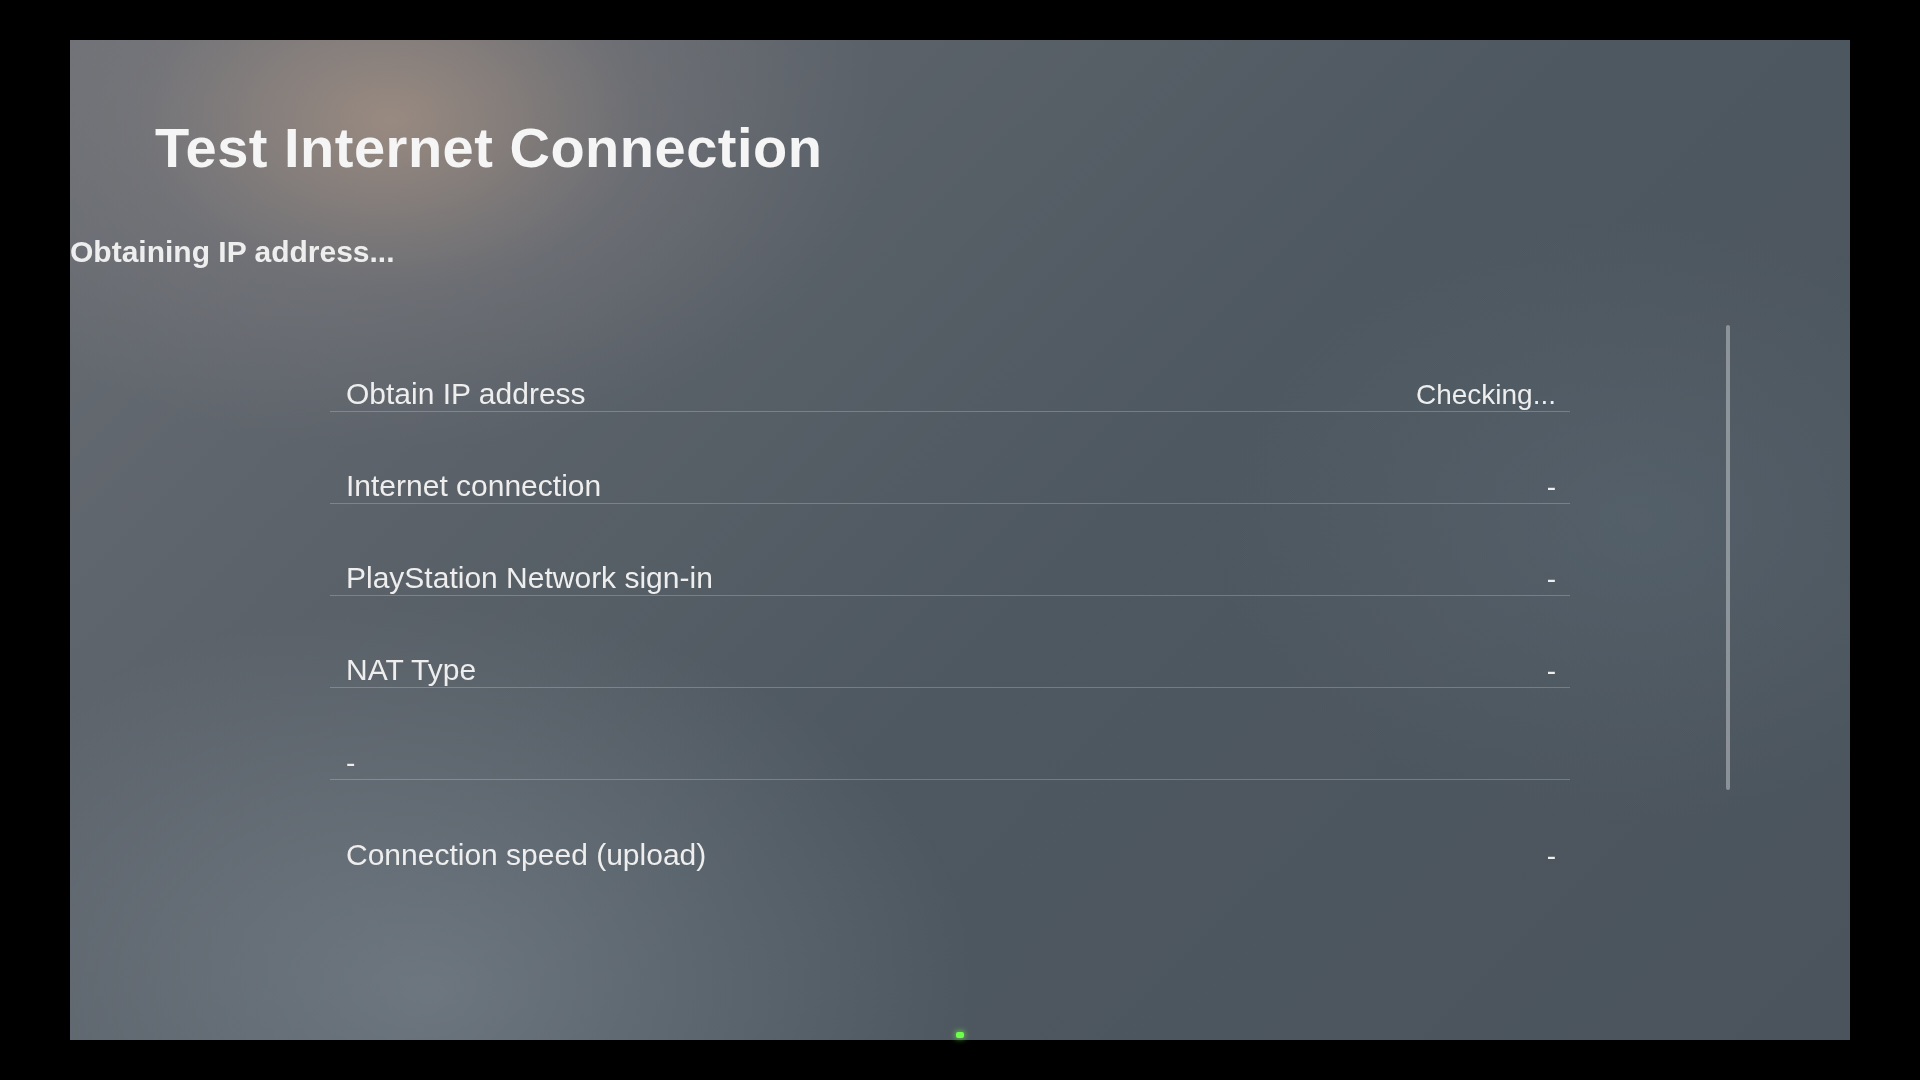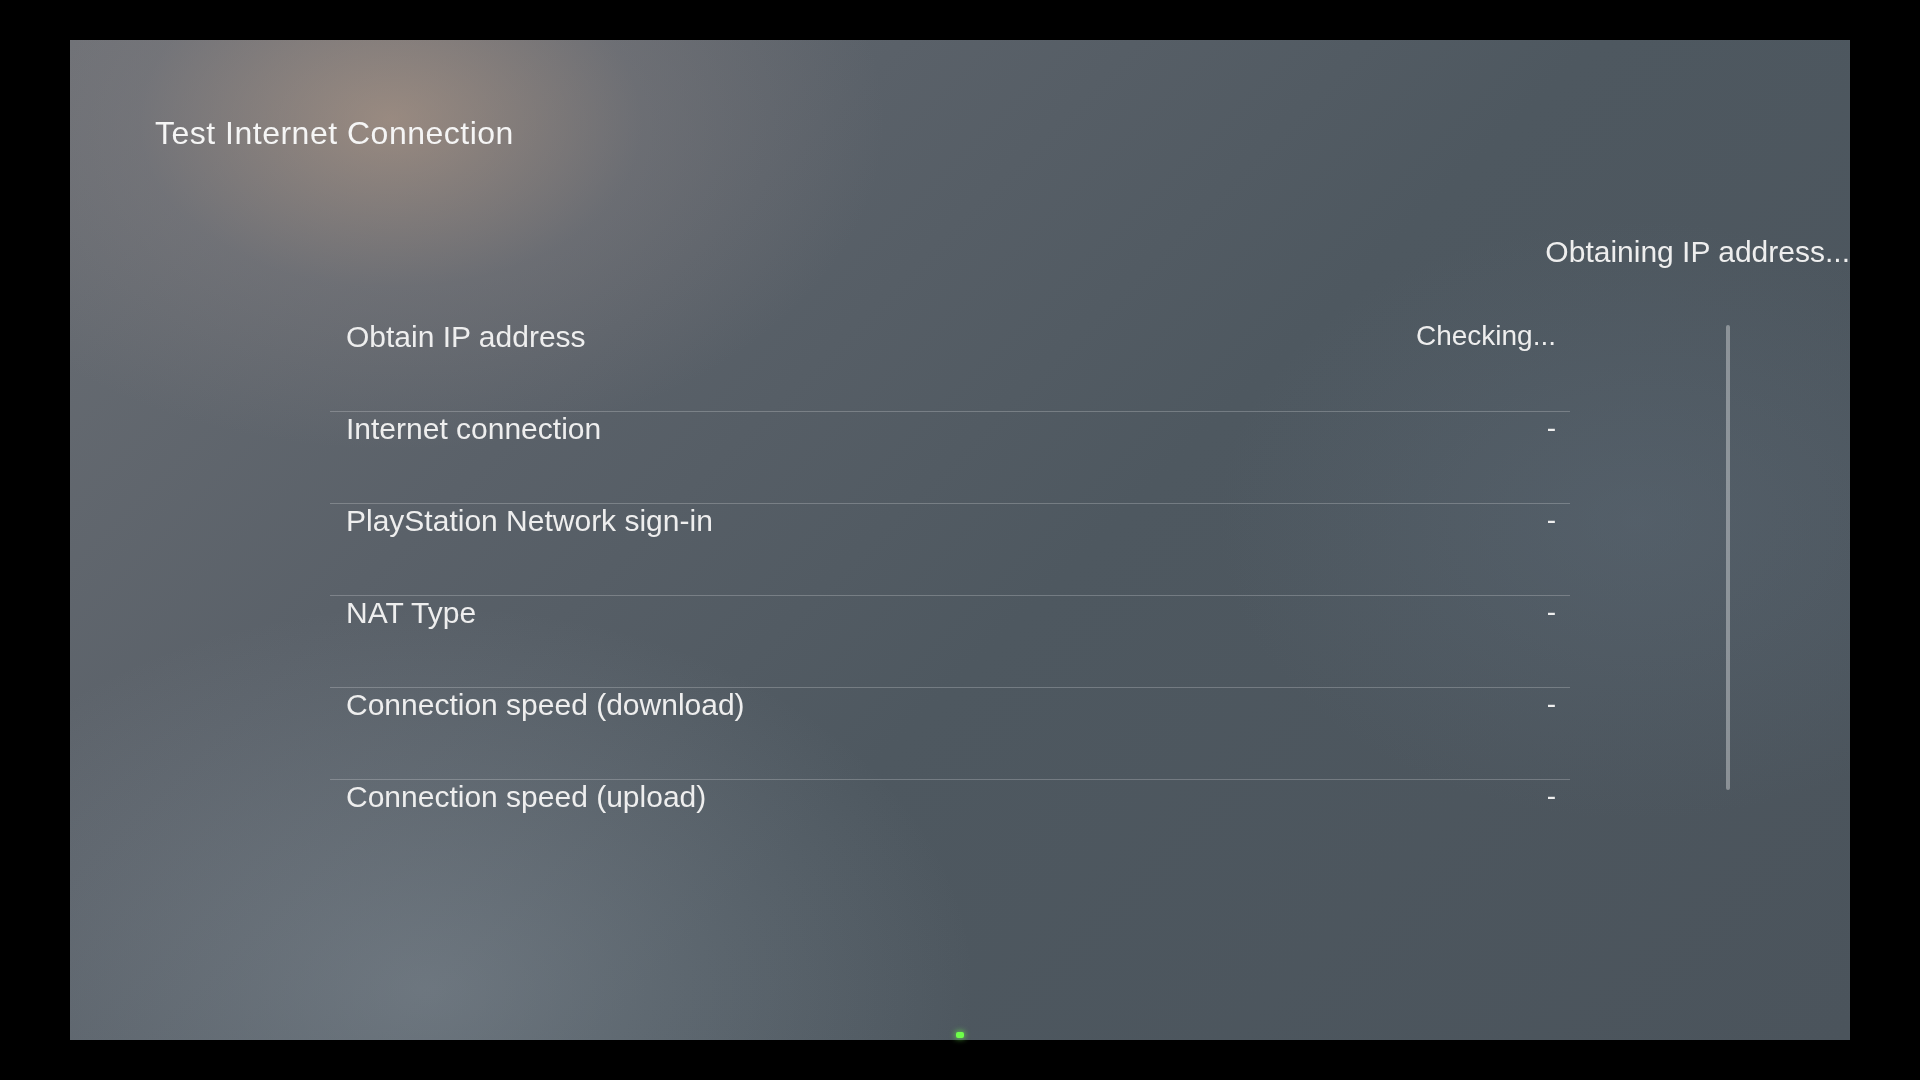--- a/index.html
+++ b/index.html
@@ -28,48 +28,48 @@
         radial-gradient(ellipse 700px 500px at 88% 48%, rgba(100, 115, 130, 0.3) 0%, transparent 60%),
         linear-gradient(135deg, #6a6e74 0%, #5a6169 30%, #4e5860 55%, #4b545c 100%);
       position: relative;
       color: #f0f0f0;
     }
     
     .page-title {
       position: absolute;
       top: 75px;
       left: 85px;
-      font-size: 32px;
-      font-weight: 400;
+      font-size: 56px;
+      font-weight: 700;
       letter-spacing: 0.5px;
       color: #f5f5f5;
     }
     
     .status-message {
       position: absolute;
       top: 195px;
       left: 0;
       right: 0;
-      text-align: right;
+      text-align: left;
       font-size: 30px;
-      font-weight: 400;
+      font-weight: 700;
       color: #eeeeee;
     }
     
     .test-list {
       position: absolute;
       top: 280px;
       left: 260px;
       width: 1240px;
     }
     
     .test-row {
       display: flex;
       justify-content: space-between;
-      align-items: flex-start;
+      align-items: flex-end;
       height: 92px;
       border-bottom: 1px solid rgba(255, 255, 255, 0.22);
       padding: 0 8px 0 16px;
     }
     
     .test-row:first-child {
       border-top: none;
     }
     
     .test-row:last-child {
@@ -148,21 +148,20 @@
       <span class="test-label">PlayStation Network sign-in</span>
       <span class="test-value">-</span>
     </div>
 
     <div class="test-row">
       <span class="test-label">NAT Type</span>
       <span class="test-value">-</span>
     </div>
 
     <div class="test-row">
-      <span class="test-label">Connection speed (download)</span>
       <span class="test-value">-</span>
     </div>
 
     <div class="test-row">
       <span class="test-label">Connection speed (upload)</span>
       <span class="test-value">-</span>
     </div>
 
   </div>
 

